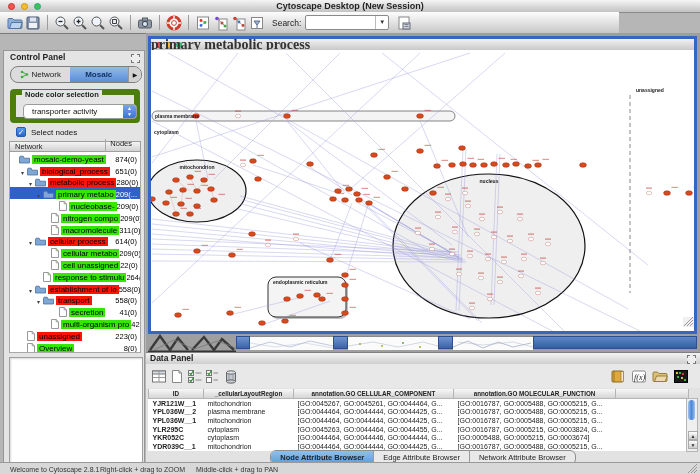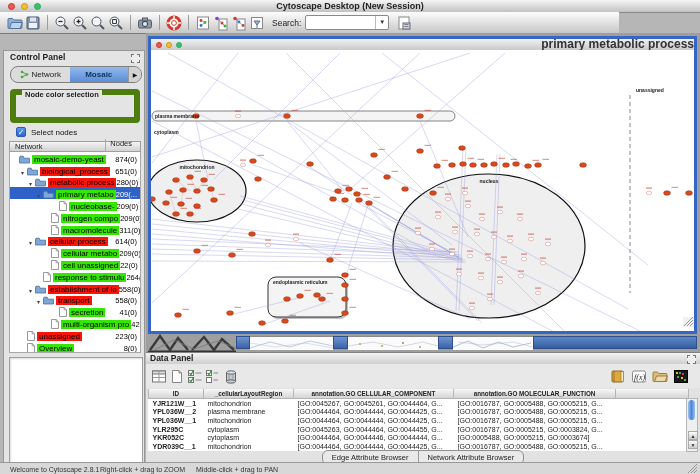--- a/index.html
+++ b/index.html
@@ -68,22 +68,22 @@
   .tcount{margin-left:auto;padding-right:3px;font-size:7.5px;color:#000;}
   .sel .tcount{color:#fff;}
   .birdeye{position:absolute;left:5px;top:306px;width:132px;height:117px;background:#fff;
     border:1px solid #9f9f9f;box-shadow:inset 1px 1px 2px rgba(0,0,0,.15);}
   
   .desktop{position:absolute;left:146px;top:33px;width:554px;height:319px;background:#9f9f9f;overflow:hidden;}
   .netwin{position:absolute;left:2px;top:3px;width:549px;height:298px;box-sizing:border-box;
     border:3px solid #3566c4;background:#fff;}
   .netwin .vtitle{position:relative;height:11px;background:linear-gradient(#f2f2f2,#c9c9c9);
     border-bottom:1px solid #999;}
-  .netwin .vtitle .title{position:absolute;left:0;right:0;text-align:right;font-size:12px;
-    font-weight:bold;color:#333;line-height:11px;}
+  .netwin .vtitle .title{position:absolute;left:0;right:0;text-align:left;font-size:14px;
+    font-weight:bold;color:#333;line-height:11px;font-family:Liberation Serif, serif;}
   .vtl{position:absolute;top:2.5px;width:6px;height:6px;border-radius:50%;box-sizing:border-box;}
   .vtl.r{left:5px;background:#f0574f;border:1px solid #c33;}
   .vtl.y{left:15px;background:#f6bd3c;border:1px solid #c90;}
   .vtl.g{left:25px;background:#3fc34f;border:1px solid #2a8;}
   .canvas{position:absolute;left:0;top:11px;right:0;bottom:0;background:#fff;overflow:hidden;}
   .canvas svg{position:absolute;left:0;top:0;}
   .comp-label{font-size:5px;font-weight:bold;fill:#1a1a1a;}
   .netgrip{position:absolute;right:0;bottom:0;}
   
   .zig{position:absolute;left:2px;top:301px;}
@@ -264,20 +264,24 @@
           </svg>
         <span>Network</span>
       </div>
       <div class="cp-tab sel">
         <span>Mosaic</span>
       </div>
       <div class="cp-tab-arrow">▶</div>
     </div>
     <div class="fieldset">
       <span class="legend">Node color selection</span>
+      <div class="combo">
+        <span class="val">transporter activity</span>
+        <span class="cap">▲<br>▼</span>
+      </div>
     </div>
     <div class="checkrow">
       <span class="checkbox">✓</span>
       <span class="lbl">Select nodes</span>
     </div>
     <div class="tree-hdr">
       <span class="h1">Network</span>
       <span class="h2">Nodes</span>
     </div>
     <div class="tree">
@@ -902,20 +906,21 @@
           </tr>
         </tbody>
     </table>
     <div class="vsb">
         <div class="thumb"></div>
       </div>
     <div class="vsb-btn" style="top:78px">▲</div>
     <div class="vsb-btn" style="top:87px">▼</div>
     <div class="dp-tabs">
         <div class="dp-tabgroup">
+          <div class="dp-tab sel">Node Attribute Browser</div>
           <div class="dp-tab">Edge Attribute Browser</div>
           <div class="dp-tab">Network Attribute Browser</div>
         </div>
       </div>
   </div>
 
   <div class="statusbar">
     <span style="left:10px">Welcome to Cytoscape 2.8.1</span>
     <span style="left:100px">Right-click + drag to ZOOM</span>
     <span style="left:196px">Middle-click + drag to PAN</span>

